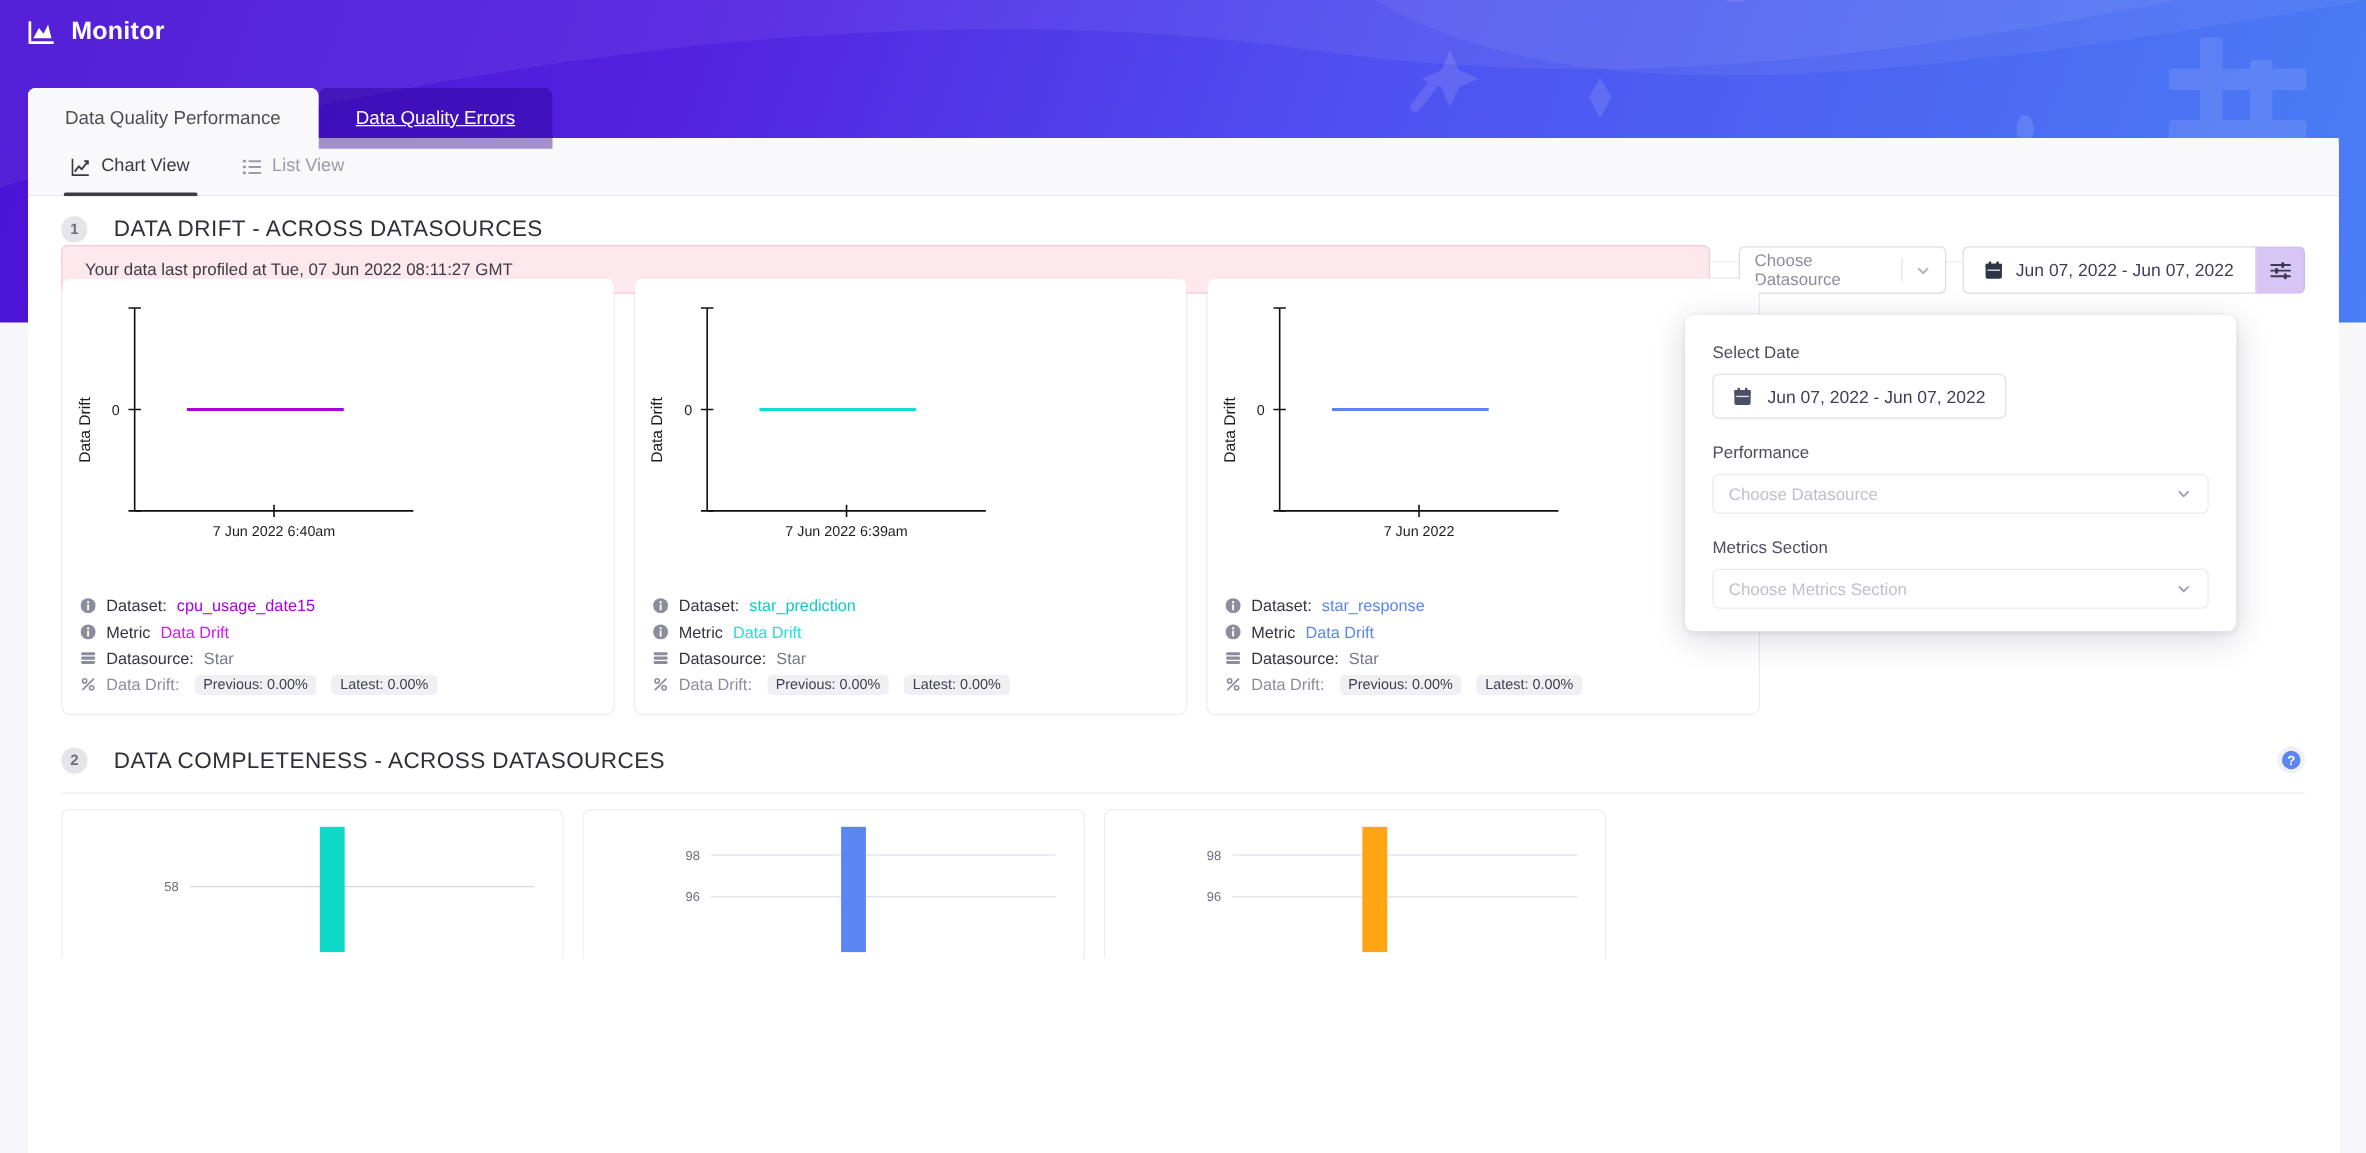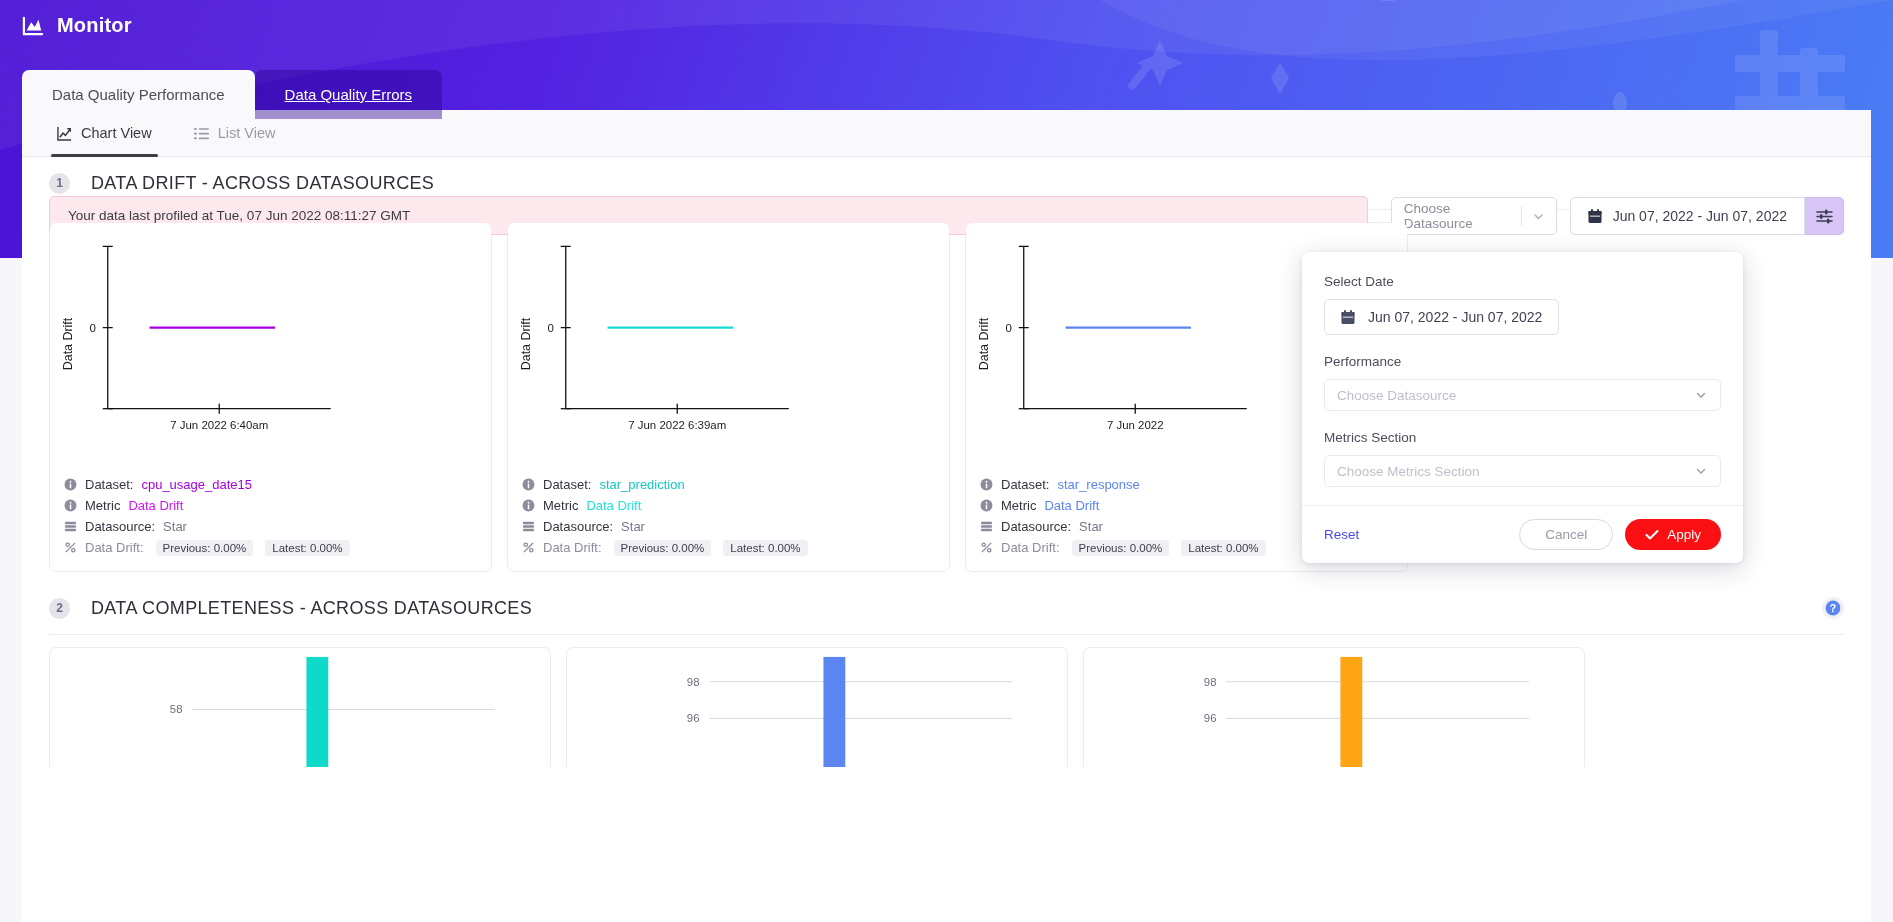--- a/index.html
+++ b/index.html
@@ -128,26 +128,26 @@
   .meta-label { color: #343440; }
   .meta-label.muted { color: #8c8c9c; }
   .meta-value { font-weight: 400; }
   .meta-value.grey { color: #77778a; }
   .pill {
     background: #efeff4; border-radius: 4px; padding: 2px 7px;
     font-size: 11.5px; color: #40404e; margin-left: 4px;
   }
 
   
-  .bar-card { width: 502px; height: 120px; background: #fff; border: 1px solid #ebebf2;
+  .bar-card { width: 402px; height: 120px; background: #fff; border: 1px solid #ebebf2;
     border-radius: 7px 7px 0 0; border-bottom: none; overflow: hidden; flex: 0 0 auto; text-align: right; }
 
   
   .popover {
-    position: absolute; left: 1302px; top: 252px; width: 441px;
+    position: absolute; left: 1348px; top: 252px; width: 441px;
     background: #fff; border-radius: 7px;
     box-shadow: 0 6px 26px rgba(40,40,80,.18), 0 1px 4px rgba(40,40,80,.10);
     z-index: 40;
   }
   .pop-body { padding: 22px 22px 18px 22px; }
   .pop-label { font-size: 13.5px; color: #4c4c5c; margin-bottom: 10px; }
   .pop-date {
     display: inline-flex; align-items: center; gap: 13px;
     border: 1px solid #e1e1ea; border-radius: 5px; padding: 9px 16px;
     font-size: 14px; color: #3f3f52; margin-bottom: 19px;
@@ -538,24 +538,13 @@
 
     <div class="pop-label">Metrics Section</div>
     <div class="pop-select" style="margin-bottom:0">
       <span class="ph">Choose Metrics Section</span>
       <svg width="14" height="14" viewBox="0 0 14 14">
           <path d="M3.5,5.5 L7,9 L10.5,5.5" stroke="#9a9ab0" stroke-width="1.4" fill="none" stroke-linecap="round"></path>
         </svg>
     </div>
   </div>
 
-  <div class="pop-foot">
-    <span class="reset-link">Reset</span>
-    <span class="pop-foot-spacer"></span>
-    <button class="cancel-btn">Cancel</button>
-    <button class="apply-btn">
-      <svg width="14" height="12" viewBox="0 0 14 12">
-          <path d="M1.5,6 L5,9.5 L12.5,2" stroke="#ffffff" stroke-width="2.1" fill="none" stroke-linecap="round" stroke-linejoin="round"></path>
-        </svg>
-      <span>Apply</span>
-    </button>
-  </div>
 </div>
 
 </body></html>

